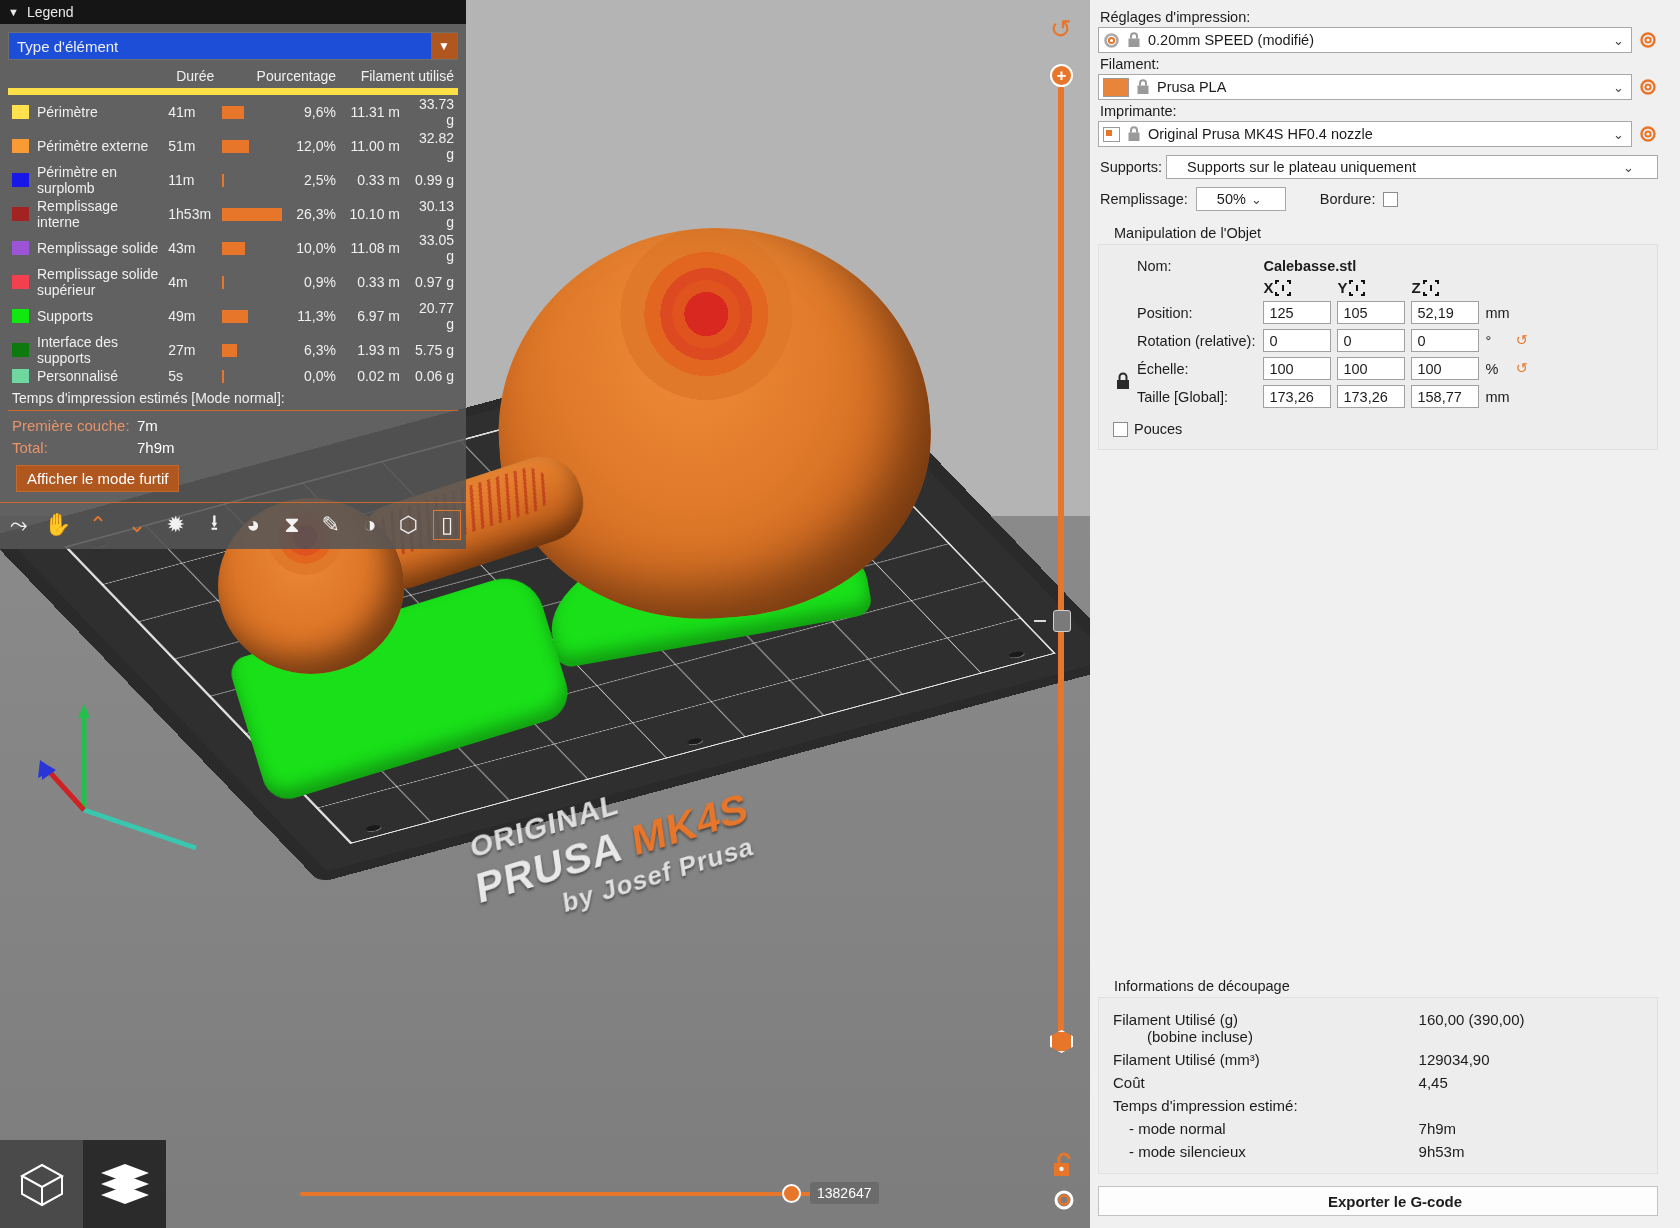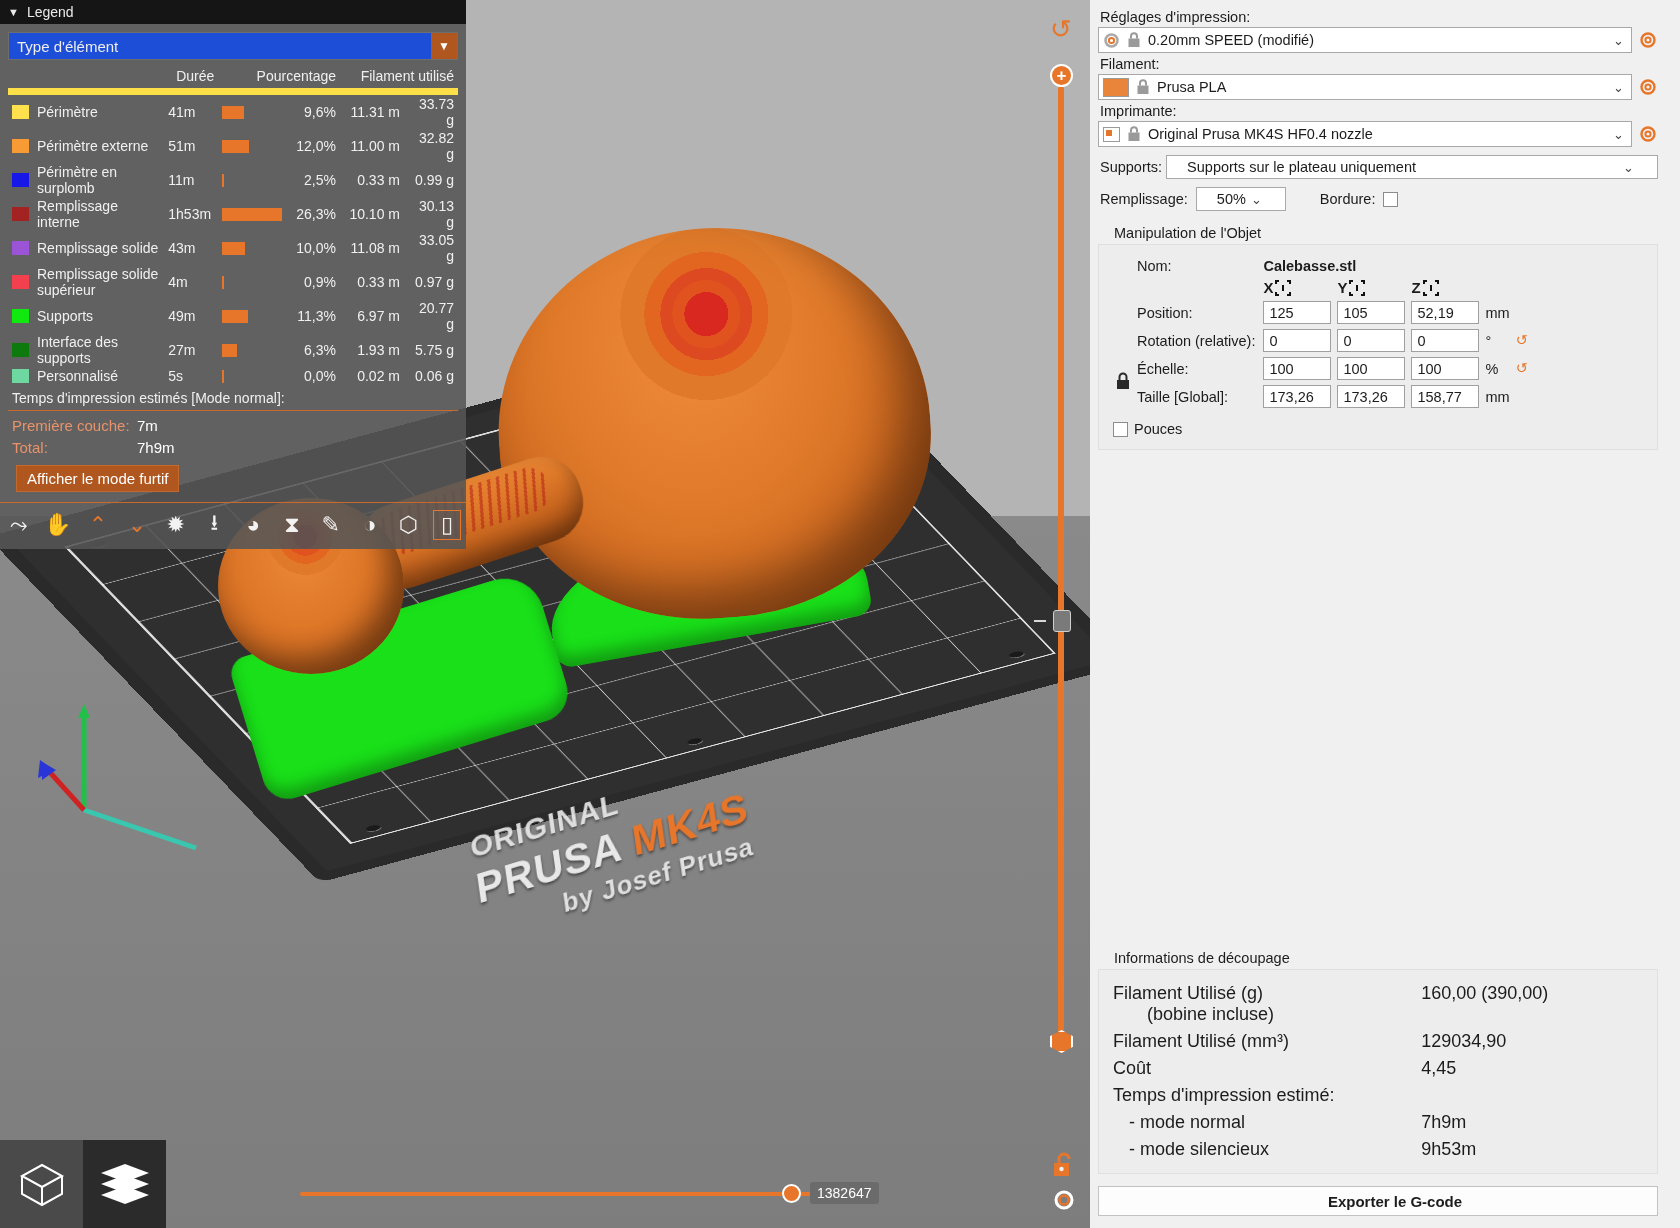--- a/index.html
+++ b/index.html
@@ -241,21 +241,21 @@
   .num {
     width: 68px; height: 23px; background:#fff; border:1px solid #a0a0a0;
     font-size: 14.5px; padding: 0 5px; display:flex; align-items:center;
   }
   .unit { font-size: 14.5px; }
   .revert { color:#e8762a; font-size: 21px; line-height: 1; }
   .lockcell { width: 16px; }
   .pouces { margin-top: 8px; display:flex; align-items:center; gap:6px; font-size:14.5px; }
 
   table.sliceinfo { border-collapse: collapse; width: 100%; }
-  table.sliceinfo td { font-size: 18px; padding: 3px 0; vertical-align: top; }
+  table.sliceinfo td { font-size: 15px; padding: 3px 0; vertical-align: top; }
   table.sliceinfo td.v { padding-left: 14px; }
   .indent1 { padding-left: 34px; display:block; }
   .indent2 { padding-left: 16px; display:block; }
 
   #export-btn {
     position: absolute; left: 8px; right: 22px; bottom: 12px; height: 30px;
     background: #fdfdfd; border: 1px solid #c2c2c2;
     display:flex; align-items:center; justify-content:center;
     font-weight: bold; font-size: 15px; padding-left: 34px;
   }

